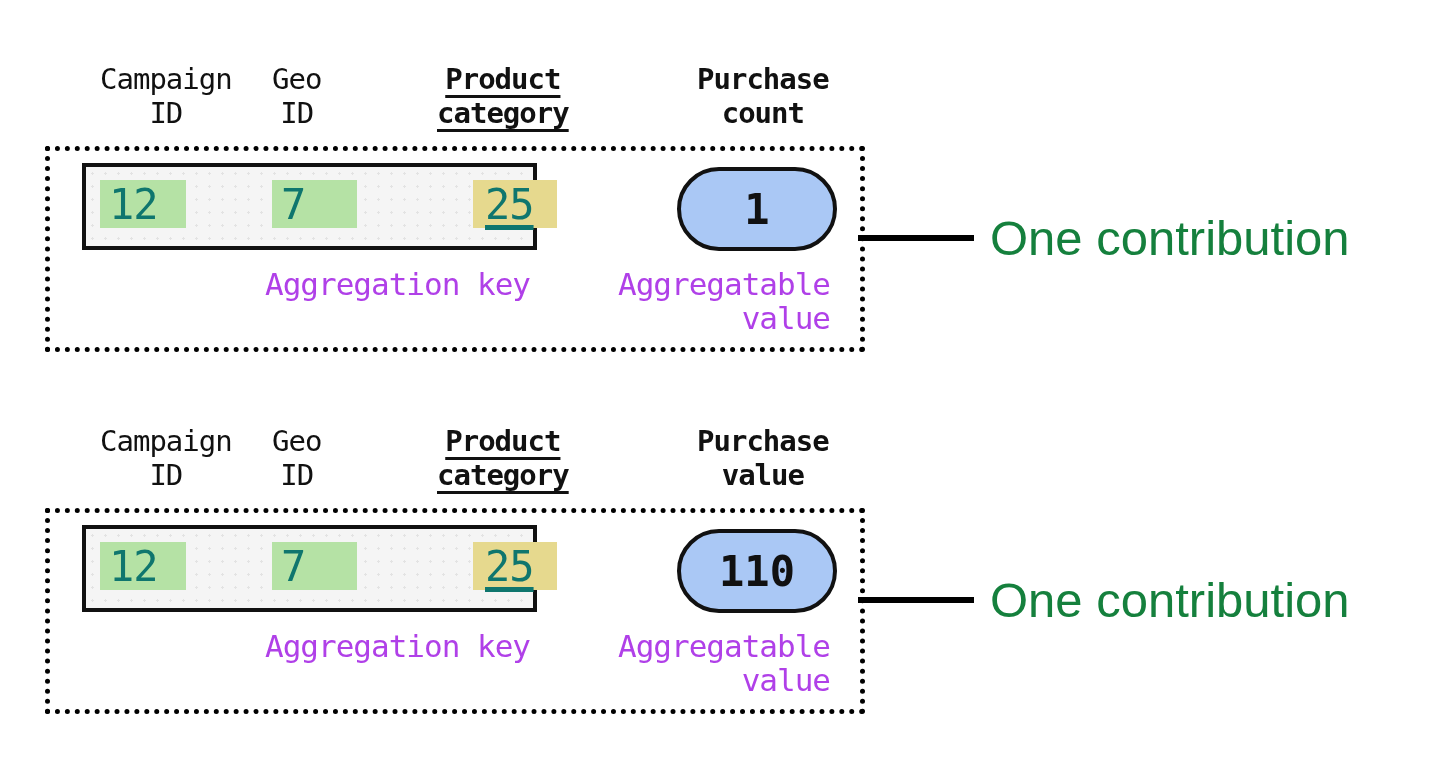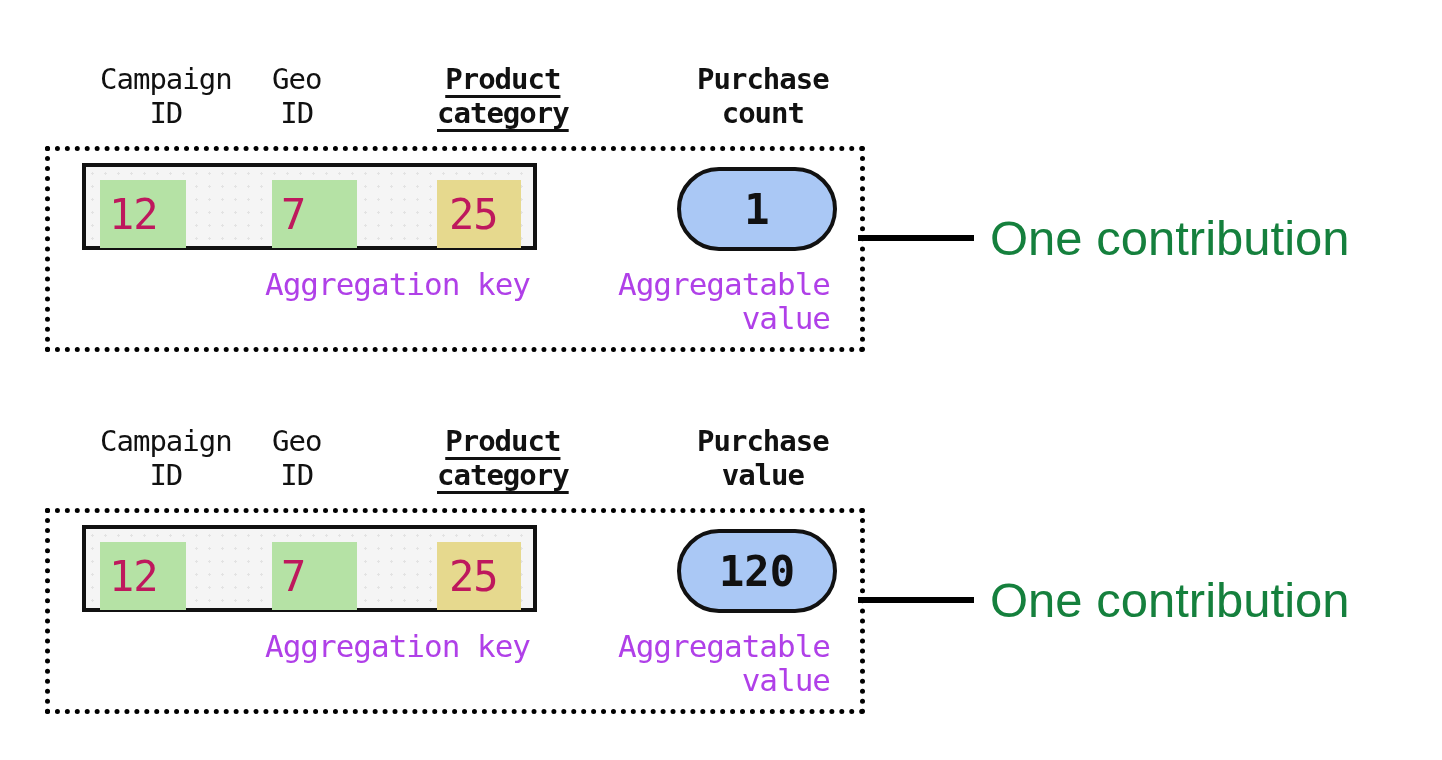--- a/index.html
+++ b/index.html
@@ -59,35 +59,37 @@
     height: 87px;
     box-sizing: border-box;
     border: 4px solid #111111;
     background-color: var(--row_bg, #f5f5f5);
     background-image: radial-gradient(#e3e3e3 1.2px, transparent 1.2px);
     background-size: 13px 13px;
   }
   .cell {
     position: absolute;
     top: 13px;
-    height: 68px;
+    height: 48px;
     box-sizing: border-box;
     display: flex;
     align-items: center;
     padding-left: 9px;
     font-size: 42px;
-    color: #be185d;
+    color: #0f766e;
     letter-spacing: -1px;
   }
   .cell.k0 { left: 14px;  width: 86px; background: var(--green, #b5e2a5); }
   .cell.k1 { left: 186px; width: 85px; background: var(--green, #b5e2a5); }
   .cell.k2 { left: 351px; width: 84px; background: var(--yellow, #e6d98e); padding-left: 12px; }
   .u-value {
+    text-decoration: underline;
     text-decoration-thickness: 5px;
     text-underline-offset: 6px;
+    margin-left: 36px;
   }
 
   .pill {
     position: absolute;
     left: 677px;
     top: 107px;
     width: 160px;
     height: 84px;
     box-sizing: border-box;
     border: 4px solid #111111;
@@ -176,21 +178,21 @@
 value</div>
 
     <div class="dotted-box"></div>
 
     <div class="record-row">
       <div class="cell k0">12</div>
       <div class="cell k1">7</div>
       <div class="cell k2 u-value">25</div>
     </div>
 
-    <div class="pill">120</div>
+    <div class="pill">110</div>
 
     <div class="label-purple agg-key">Aggregation key</div>
     <div class="label-purple agg-val">Aggregatable
 value</div>
 
     <div class="connector"></div>
     <div class="callout">One contribution</div>
   </section>
 
 </div>

